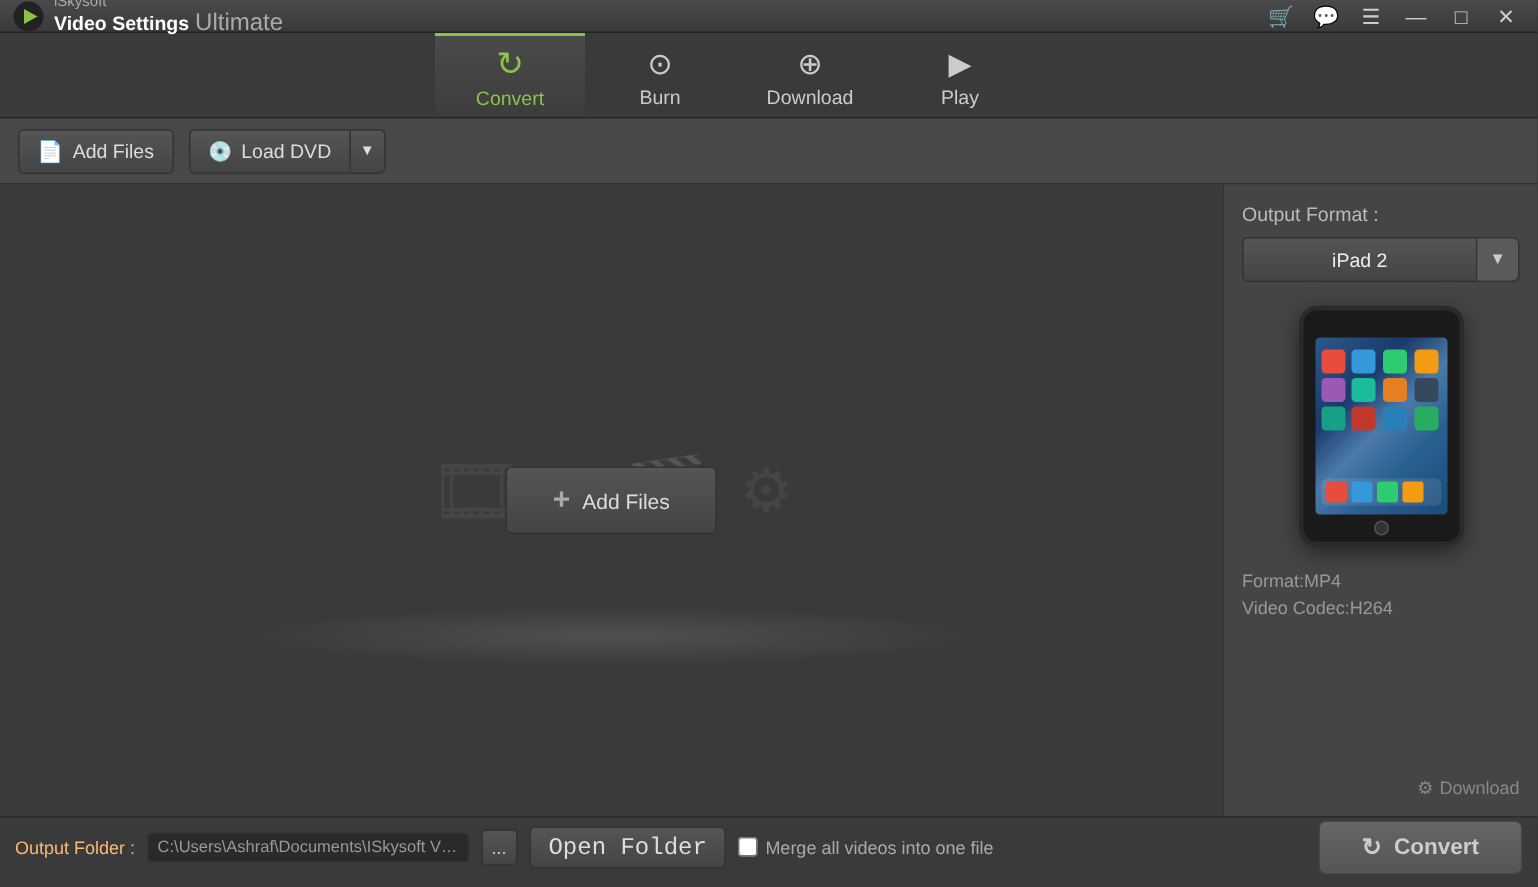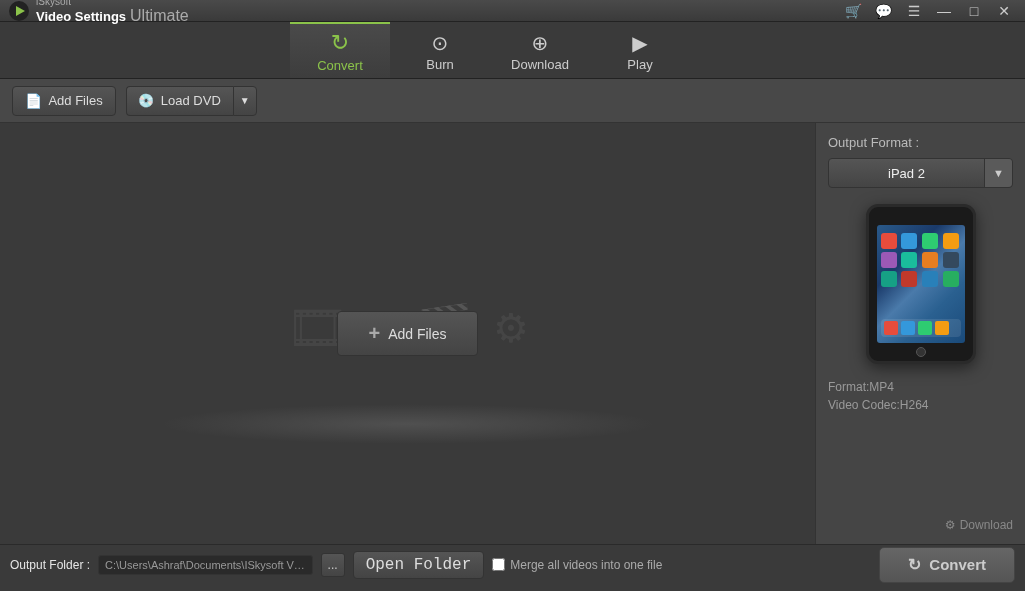--- a/index.html
+++ b/index.html
@@ -353,21 +353,21 @@
     .bottom-bar {
       display: flex;
       align-items: center;
       background: #3a3a3a;
       height: 40px;
       padding: 0 10px;
       border-top: 1px solid #2a2a2a;
       gap: 8px;
     }
     .output-folder-label {
-      color: #e5e5e5;
+      color: #fdba74;
       font-size: 12px;
       white-space: nowrap;
     }
     .output-folder-path {
       background: #2a2a2a;
       border: 1px solid #333;
       border-radius: 3px;
       color: #999;
       font-size: 11px;
       padding: 3px 6px;

